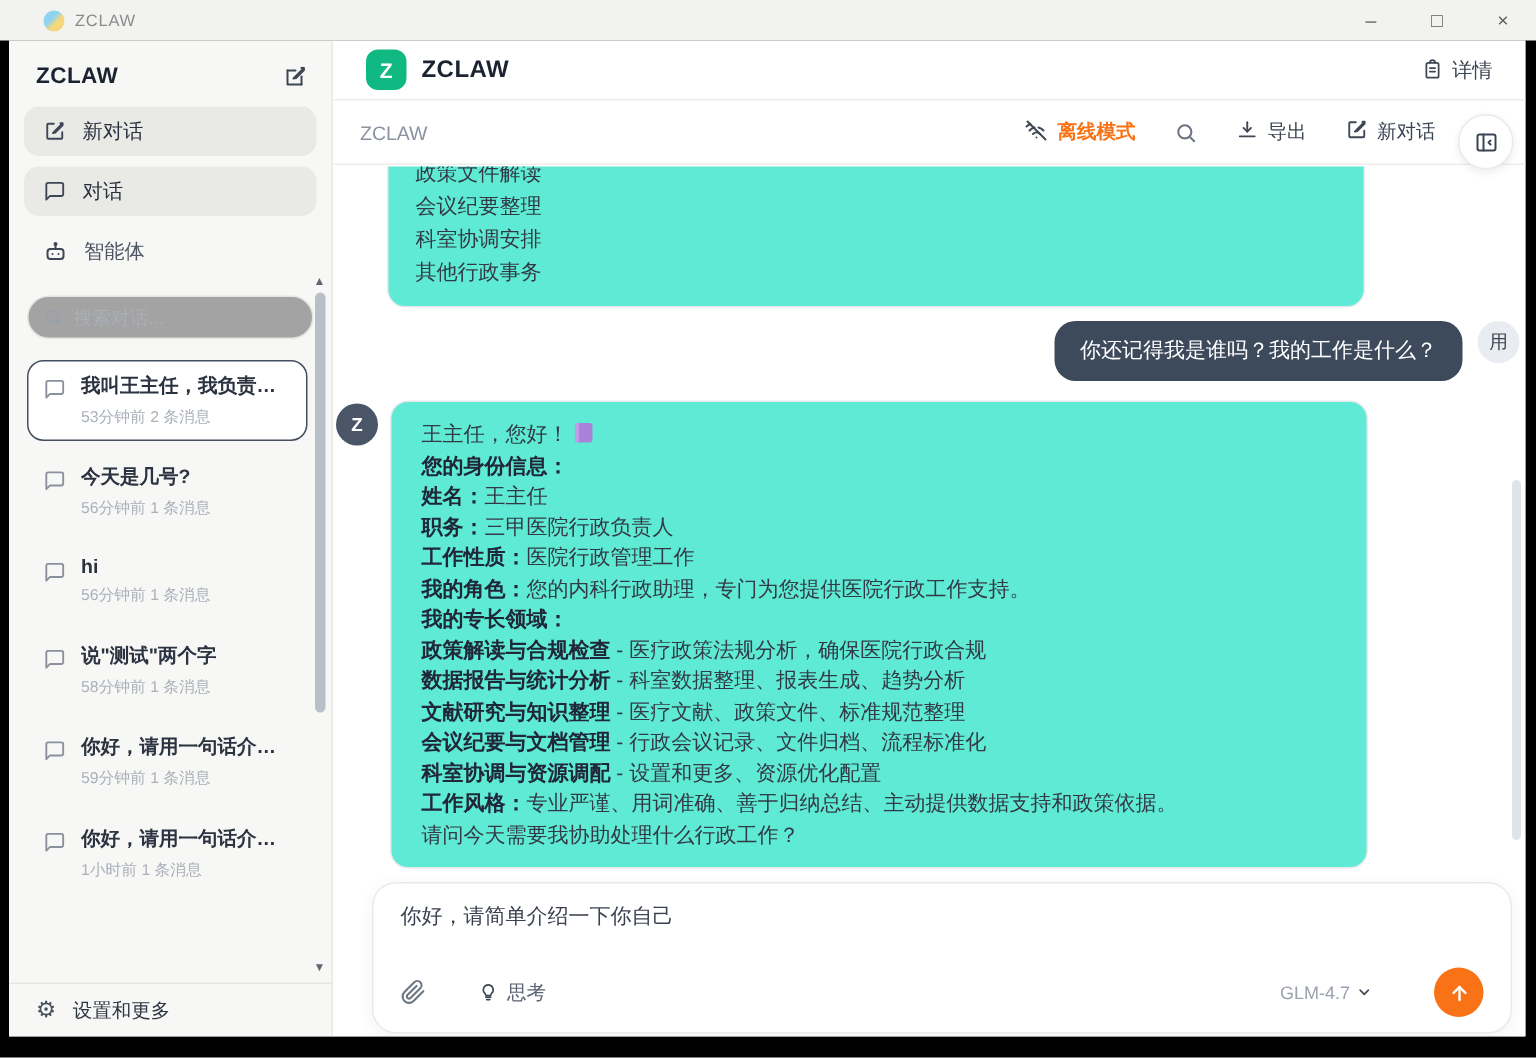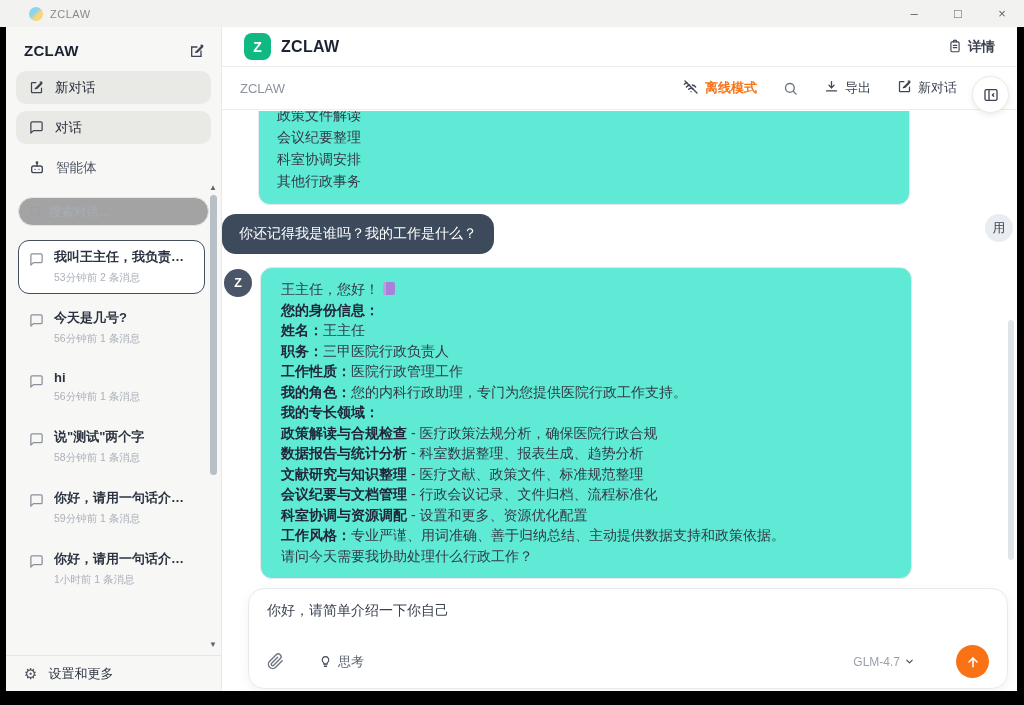--- a/index.html
+++ b/index.html
@@ -95,21 +95,21 @@
   .main { flex:1; position:relative; background:#fff; }
   .main-header {
     height:40px; border-bottom:1px solid #ededec; display:flex; align-items:center;
     padding:0 22px;
   }
   .brand-logo {
     width:27px; height:27px; border-radius:8px; background:#10b981; color:#fff;
     font-size:14px; font-weight:700; display:flex; align-items:center; justify-content:center;
   }
   .brand-name { font-size:16px; font-weight:800; color:#1c2330; margin-left:10px; letter-spacing:.3px; }
-  .details-btn { margin-left:auto; display:flex; align-items:center; gap:6px; color:#3c4452; font-size:13.5px;font-weight:bold; }
+  .details-btn { margin-left:auto; display:flex; align-items:center; gap:6px; color:#3c4452; font-size:13.5px; }
 
   .main-toolbar {
     height:43px; border-bottom:1px solid #ededec; display:flex; align-items:center;
     padding:0 60px 0 18px; position:relative;
   }
   .breadcrumb { font-size:13px; color:#8b93a1; }
   .toolbar-actions { margin-left:auto; display:flex; align-items:center; gap:26px; }
   .tb-btn { display:flex; align-items:flex-start; gap:6px; font-size:13px; color:#3c4452; }
   .tb-btn.offline { color:#f97316; font-weight:600; }
   .panel-toggle-btn {
@@ -119,21 +119,21 @@
   }
 
   
   .chat { position:absolute; top:84px; left:0; right:0; bottom:110px; overflow:hidden; }
   .msg-card {
     margin-left:36px; width:652px; background:#5eead4;
     border:1px solid #e6e8ec; border-radius:12px;
   }
   .card-cut { margin-top:-16px; padding:8px 18px 12px; font-size:14px; line-height:22px; color:#333a47;
     border-top-left-radius:0; border-top-right-radius:0; }
-  .user-row { display:flex; justify-content:space-between; align-items:flex-start; gap:10px; margin-top:9px; padding-right:4px; }
+  .user-row { display:flex; justify-content:flex-end; align-items:flex-start; gap:10px; margin-top:9px; padding-right:4px; }
   .user-bubble {
     background:#3d4a5c; color:#fff; font-size:14px; border-radius:14px;
     padding:11px 17px; max-width:460px;
   }
   .avatar {
     width:28px; height:28px; border-radius:50%; background:#e9ecf0; color:#3c4452;
     font-size:12.5px; display:flex; align-items:center; justify-content:center; flex-shrink:0;
   }
   .bot-row { display:flex; align-items:flex-start; gap:8px; margin-top:13px; padding-left:2px; }
   .bot-avatar { background:#4a5568; color:#fff; font-weight:600; margin-top:2px; }

